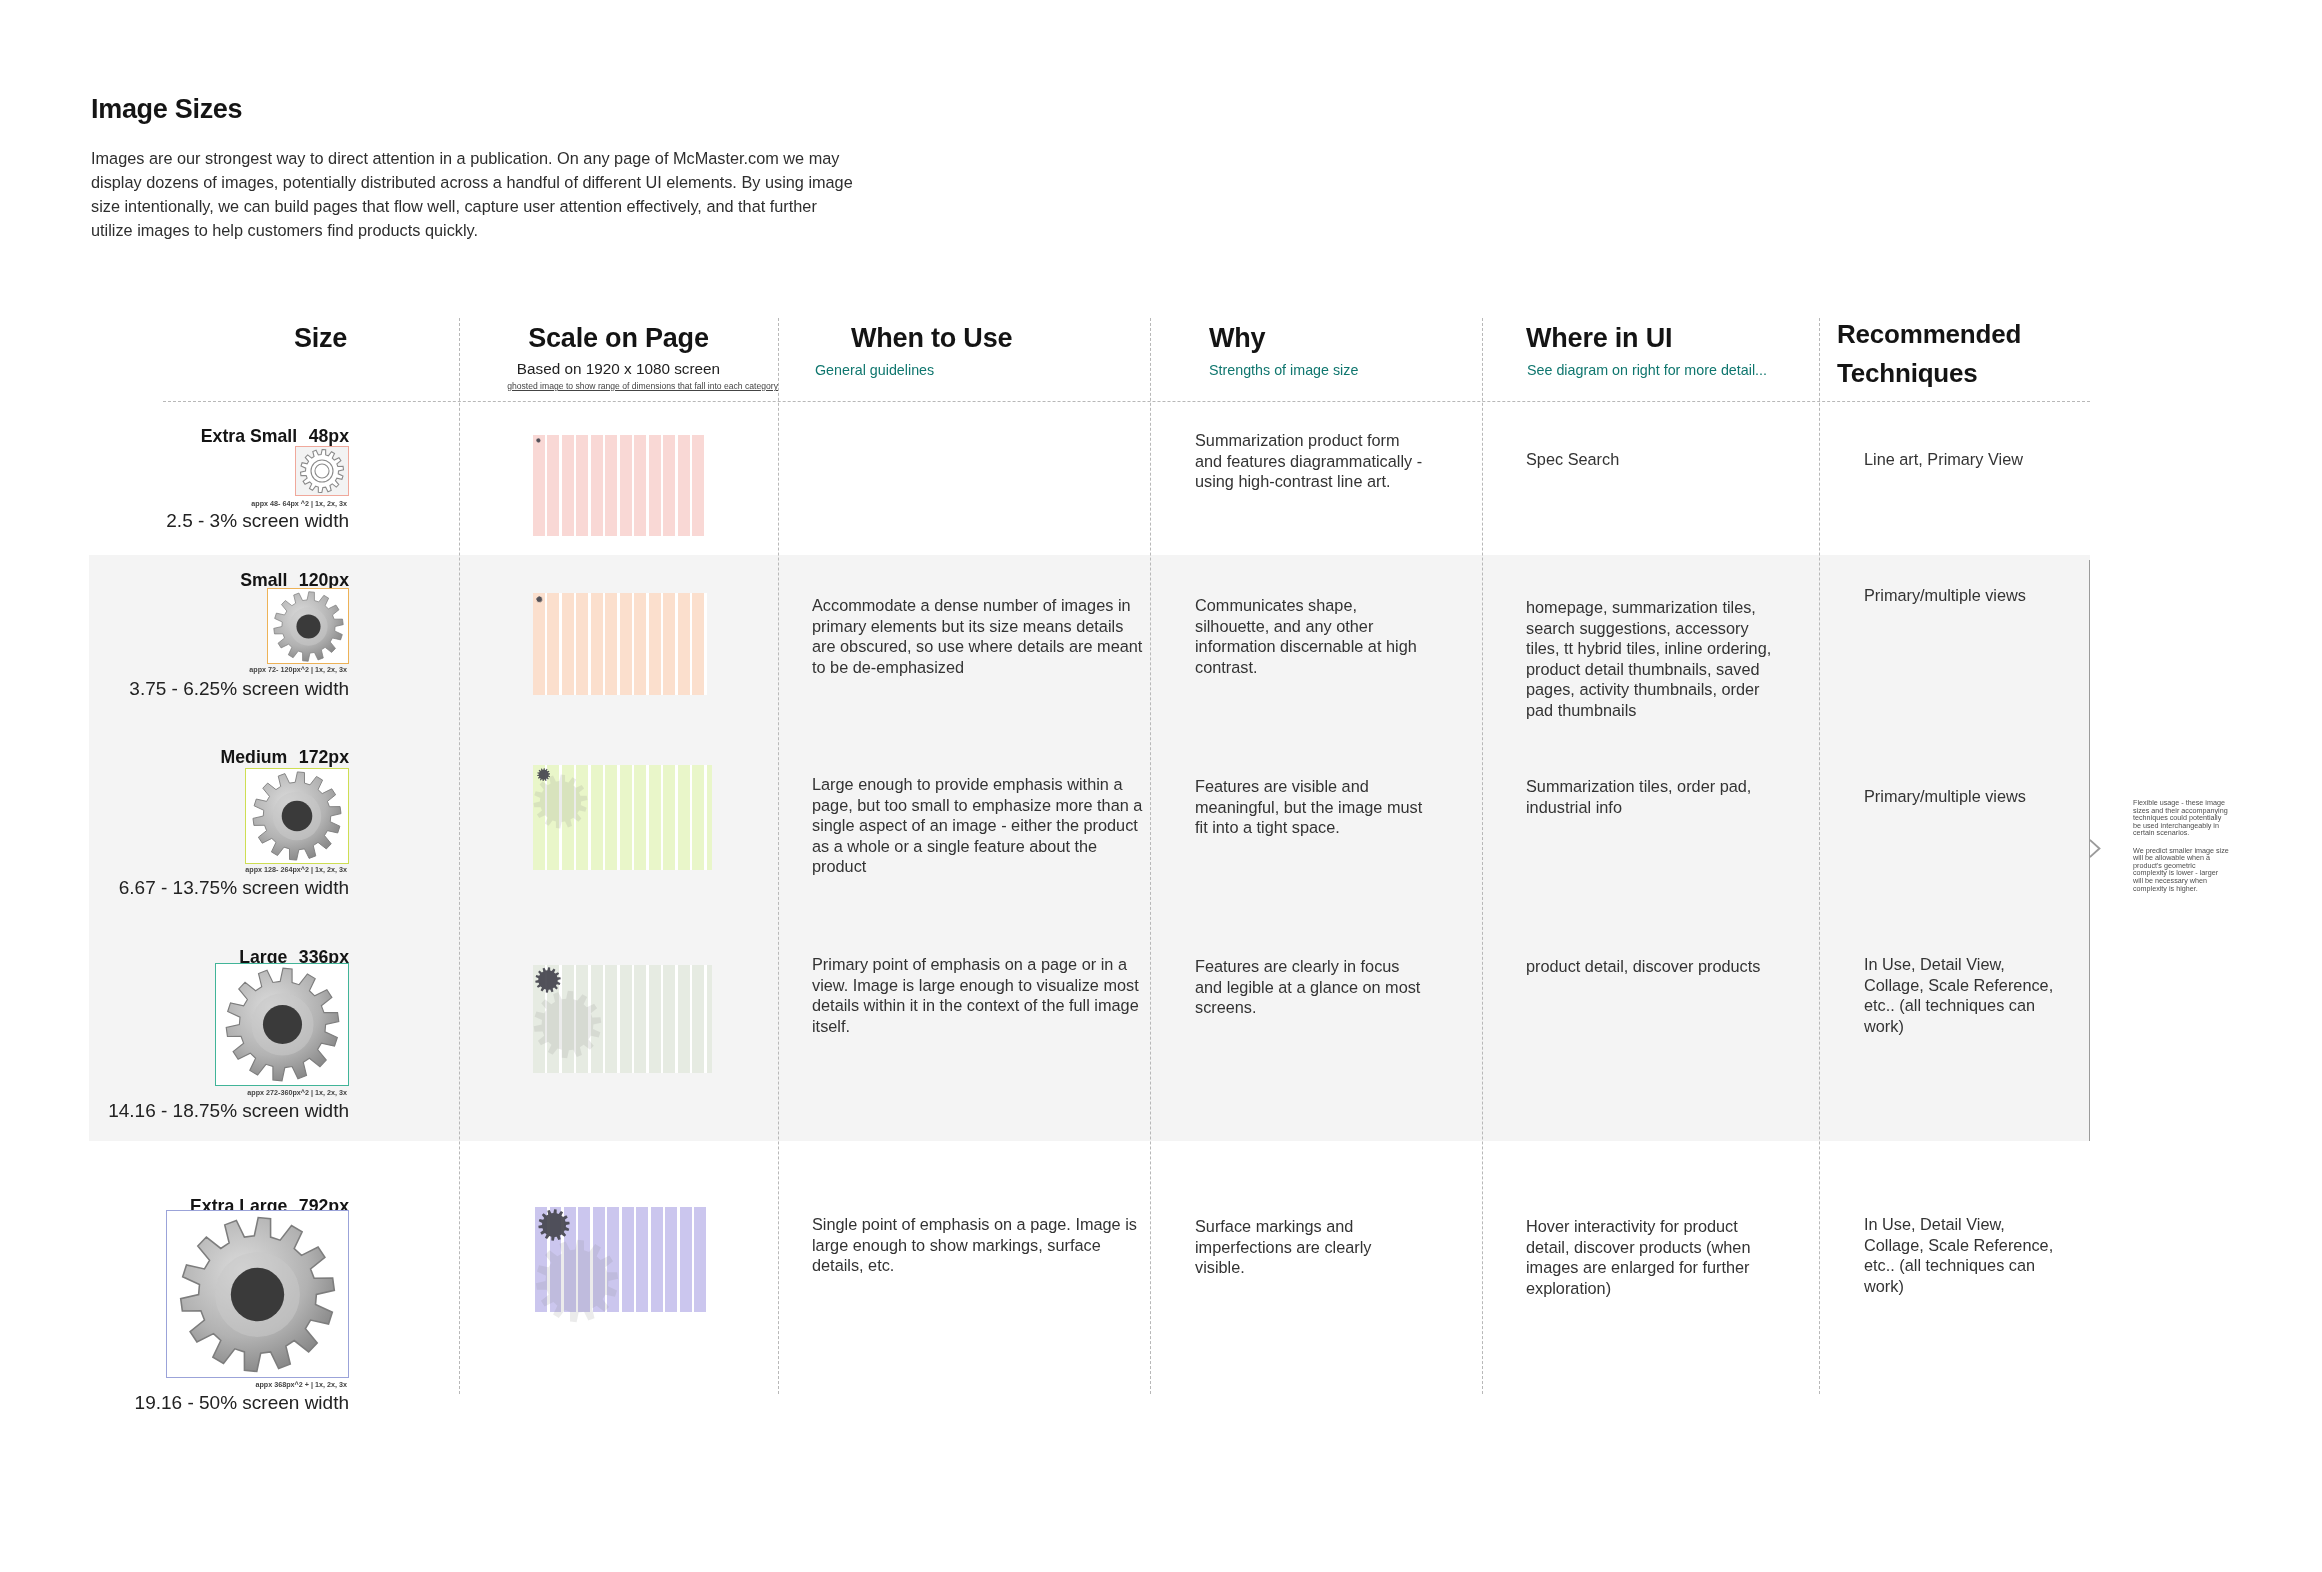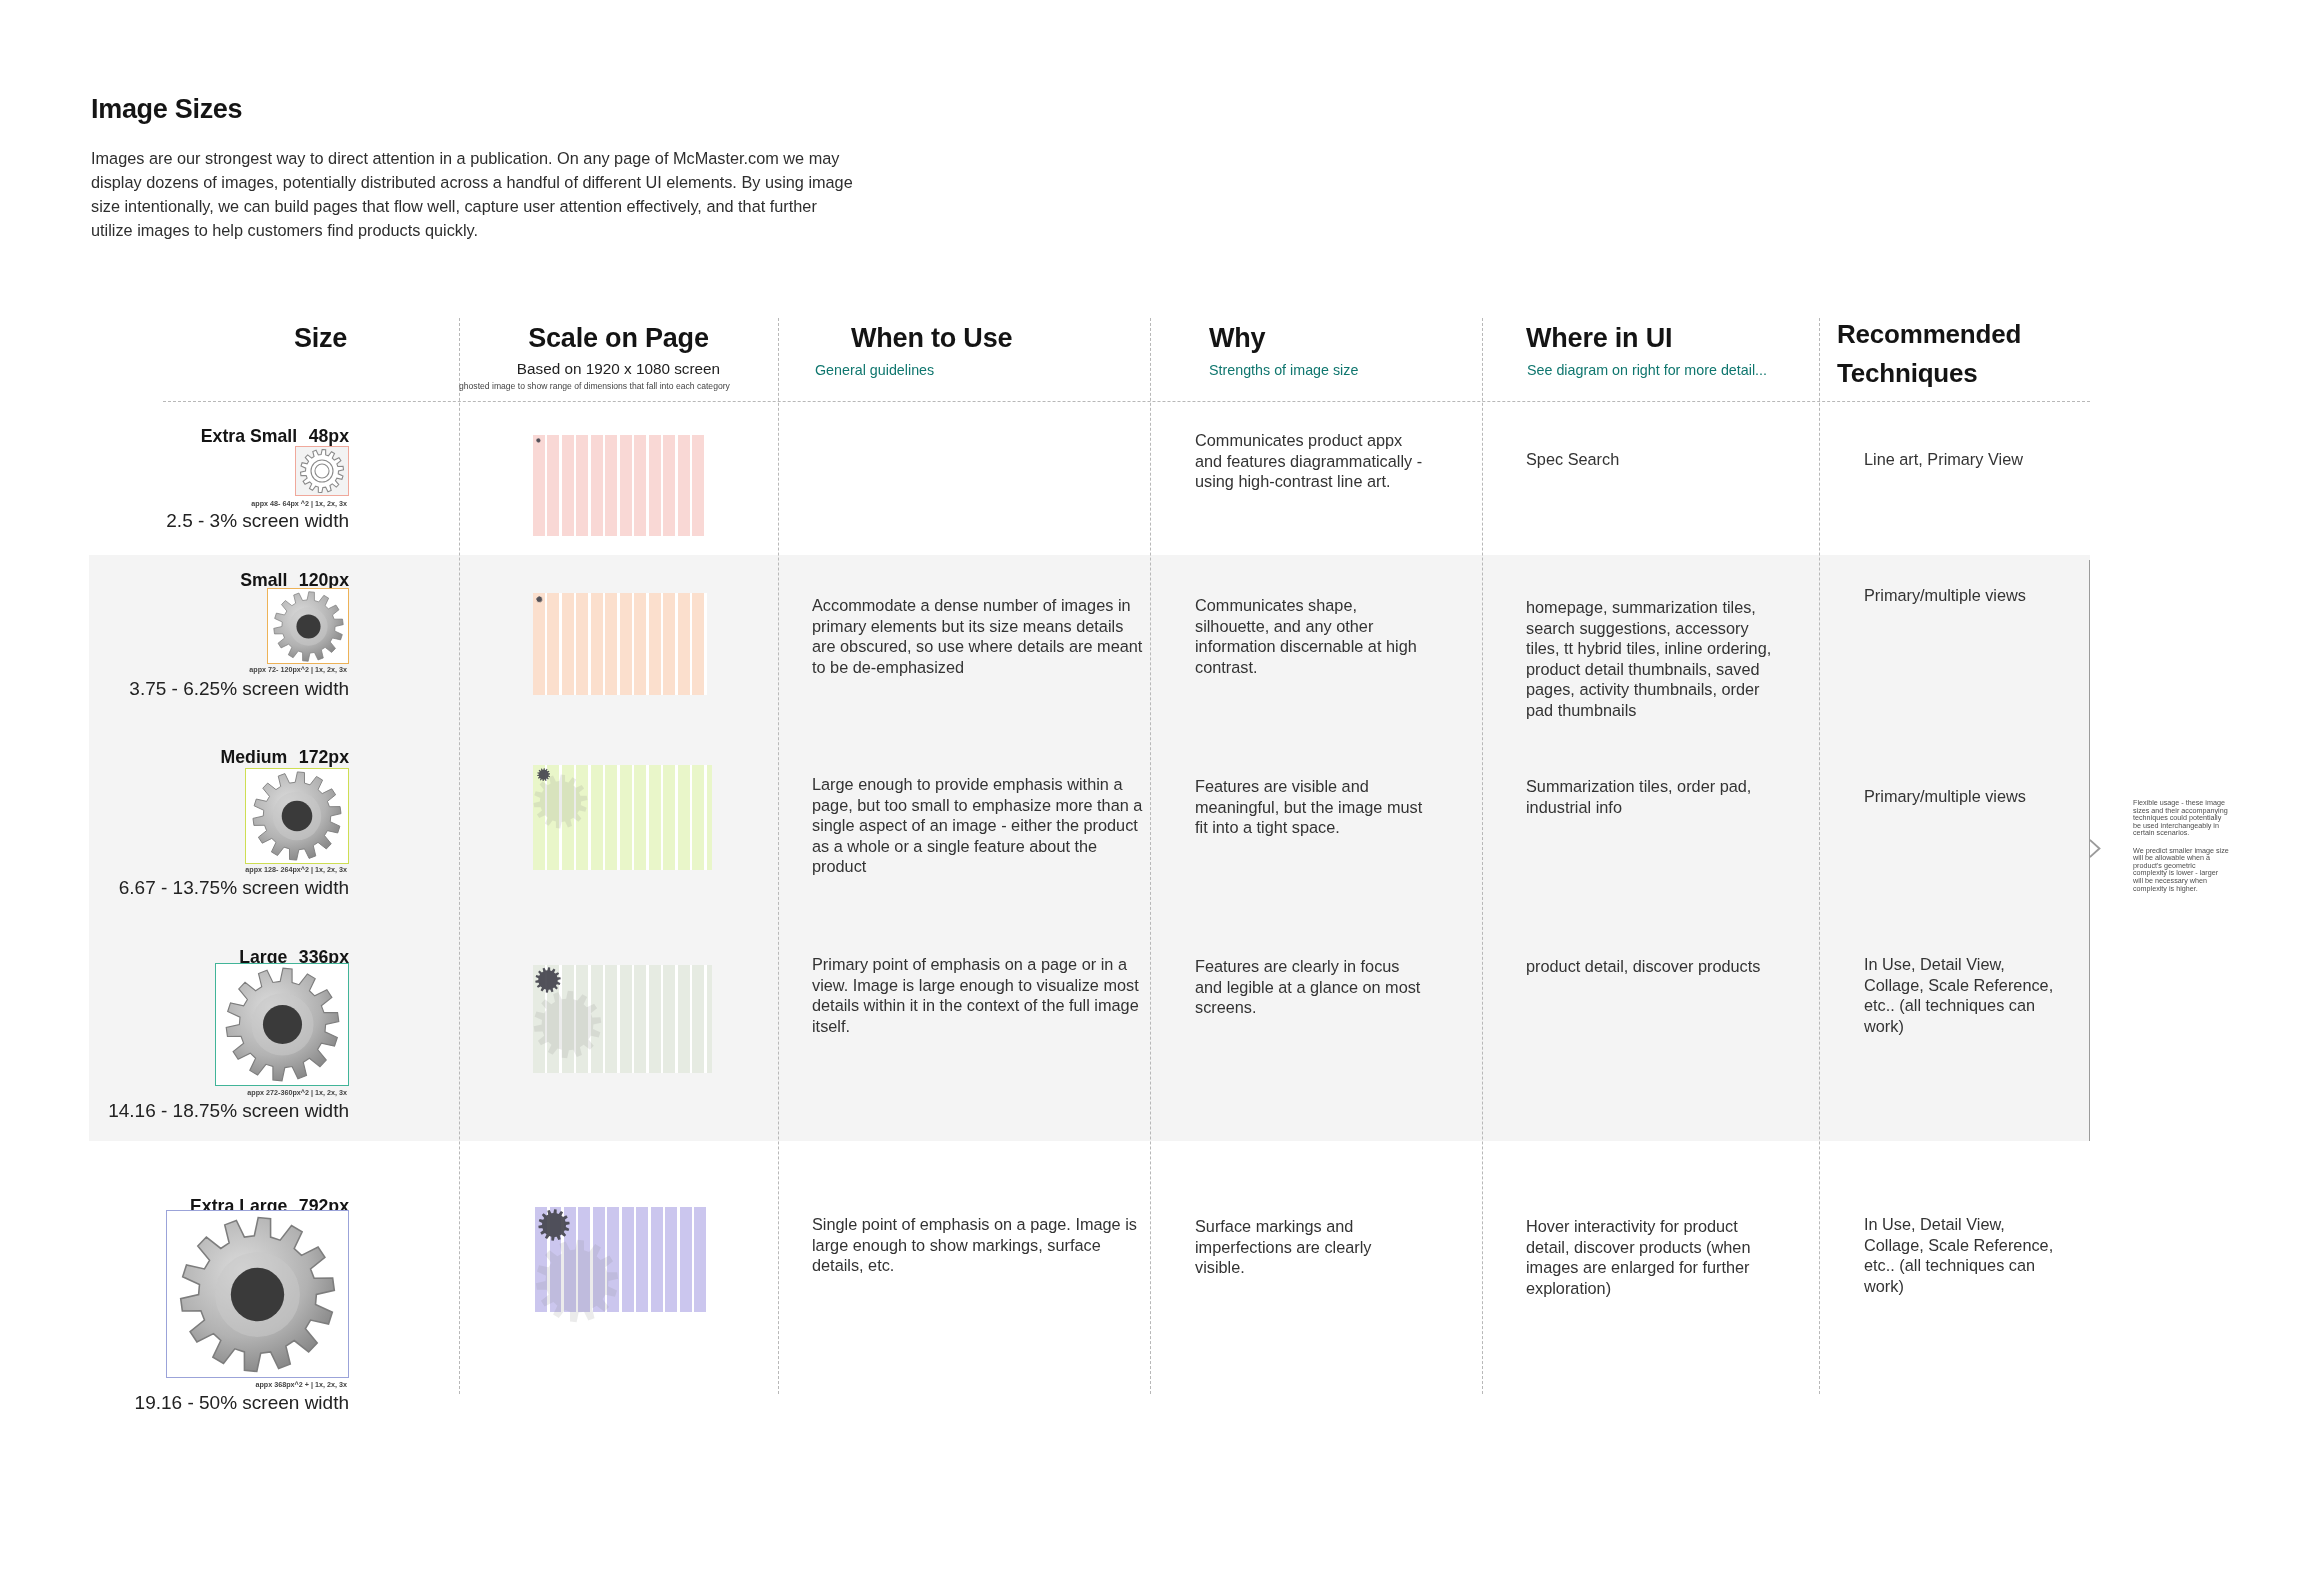--- a/index.html
+++ b/index.html
@@ -15,21 +15,21 @@
   .gray-band{left:89px;top:555px;width:2001px;height:586px;background:#f4f4f4;}
   .vline{top:318px;height:1076px;width:0;border-left:1px dashed #b8b8b8;}
   .v1{left:459px;} .v2{left:778px;} .v3{left:1150px;} .v4{left:1482px;} .v5{left:1819px;}
   .hline{left:163px;top:401px;width:1927px;height:0;border-top:1px dashed #b8b8b8;}
 
   .col-title{font-size:27px;font-weight:800;color:#141414;letter-spacing:-0.2px;}
   .col-sub{font-size:14.3px;color:#0f766e;}
   .h-size{left:239px;top:323px;width:163px;text-align:center;}
   .h-scale-t{left:459px;top:323px;width:319px;text-align:center;}
   .h-scale-s{left:459px;top:360px;width:319px;text-align:center;font-size:15.3px;color:#222;}
-  .h-scale-n{left:459px;top:381px;width:319px;text-align:left;font-size:8.6px;color:#444;}
+  .h-scale-n{left:459px;top:381px;width:319px;text-align:right;font-size:8.6px;color:#444;text-decoration:underline;}
   .h-when-t{left:851px;top:323px;} .h-when-s{left:815px;top:362px;}
   .h-why-t{left:1209px;top:323px;} .h-why-s{left:1209px;top:362px;}
   .h-where-t{left:1526px;top:323px;} .h-where-s{left:1527px;top:362px;}
   .h-rec-t{left:1837px;top:315px;width:244px;line-height:39px;font-size:26px;}
 
   
   .name-label{right:1974px;font-size:17.7px;font-weight:800;color:#141414;white-space:nowrap;}
   .name-label .pxv{margin-left:11.5px;}
   .caption{right:1976px;font-size:7.2px;font-weight:700;color:#444;white-space:nowrap;}
   .sw{right:1974px;font-size:19px;color:#222;white-space:nowrap;}
@@ -133,21 +133,21 @@
         <circle class="g-hole" cx="50" cy="50" r="16"></circle>
     </svg>
   </div>
   <div class="abs caption r1-cap">appx 48- 64px ^2  | 1x, 2x, 3x</div>
   <div class="abs sw r1-sw">2.5 - 3% screen width</div>
   <div class="abs scale-rect s1" style="--stripe: #f9d8d5;">
     <svg class="gear ghost ghost-dark gd" viewBox="0 0 100 100">
         <path class="g-body" d="M87.50 50.00 L86.96 56.36 L97.67 61.33 L95.23 68.85 L83.79 66.27 L80.53 71.77 L88.03 80.89 L82.57 86.61 L73.38 79.32 L68.07 82.86 L70.86 94.34 L63.46 97.12 L58.34 86.56 L52.02 87.45 L49.56 99.00 L41.68 98.29 L41.66 86.56 L35.57 84.61 L28.34 93.95 L21.56 89.90 L26.62 79.32 L21.98 74.93 L11.42 80.21 L7.06 73.61 L16.21 66.27 L13.94 60.30 L2.13 60.47 L1.07 52.64 L12.50 50.00 L13.04 43.64 L2.33 38.67 L4.77 31.15 L16.21 33.73 L19.47 28.23 L11.97 19.11 L17.43 13.39 L26.62 20.68 L31.93 17.14 L29.14 5.66 L36.54 2.88 L41.66 13.44 L47.98 12.55 L50.44 1.00 L58.32 1.71 L58.34 13.44 L64.43 15.39 L71.66 6.05 L78.44 10.10 L73.38 20.68 L78.02 25.07 L88.58 19.79 L92.94 26.39 L83.79 33.73 L86.06 39.70 L97.87 39.53 L98.93 47.36 Z"></path>
       </svg>
   </div>
-  <div class="abs cell why y1">Communicates product appx and features diagrammatically - using high-contrast line art.</div>
+  <div class="abs cell why y1">Summarization product form and features diagrammatically - using high-contrast line art.</div>
   <div class="abs cell where u1">Spec Search</div>
   <div class="abs cell rec c1">Line art, Primary View</div>
 
   <div class="abs name-label r2-label">
     <span>Small</span><span class="pxv">120px</span>
   </div>
   <div class="abs img-frame r2-img" style="--accent: #edb257;">
     <svg class="gear" viewBox="0 0 100 100" width="71" height="71">
       <path class="g-body" d="M87.50 50.00 L86.96 56.36 L97.67 61.33 L95.23 68.85 L83.79 66.27 L80.53 71.77 L88.03 80.89 L82.57 86.61 L73.38 79.32 L68.07 82.86 L70.86 94.34 L63.46 97.12 L58.34 86.56 L52.02 87.45 L49.56 99.00 L41.68 98.29 L41.66 86.56 L35.57 84.61 L28.34 93.95 L21.56 89.90 L26.62 79.32 L21.98 74.93 L11.42 80.21 L7.06 73.61 L16.21 66.27 L13.94 60.30 L2.13 60.47 L1.07 52.64 L12.50 50.00 L13.04 43.64 L2.33 38.67 L4.77 31.15 L16.21 33.73 L19.47 28.23 L11.97 19.11 L17.43 13.39 L26.62 20.68 L31.93 17.14 L29.14 5.66 L36.54 2.88 L41.66 13.44 L47.98 12.55 L50.44 1.00 L58.32 1.71 L58.34 13.44 L64.43 15.39 L71.66 6.05 L78.44 10.10 L73.38 20.68 L78.02 25.07 L88.58 19.79 L92.94 26.39 L83.79 33.73 L86.06 39.70 L97.87 39.53 L98.93 47.36 Z"></path>
         <circle class="g-ring" cx="50" cy="50" r="27"></circle>

